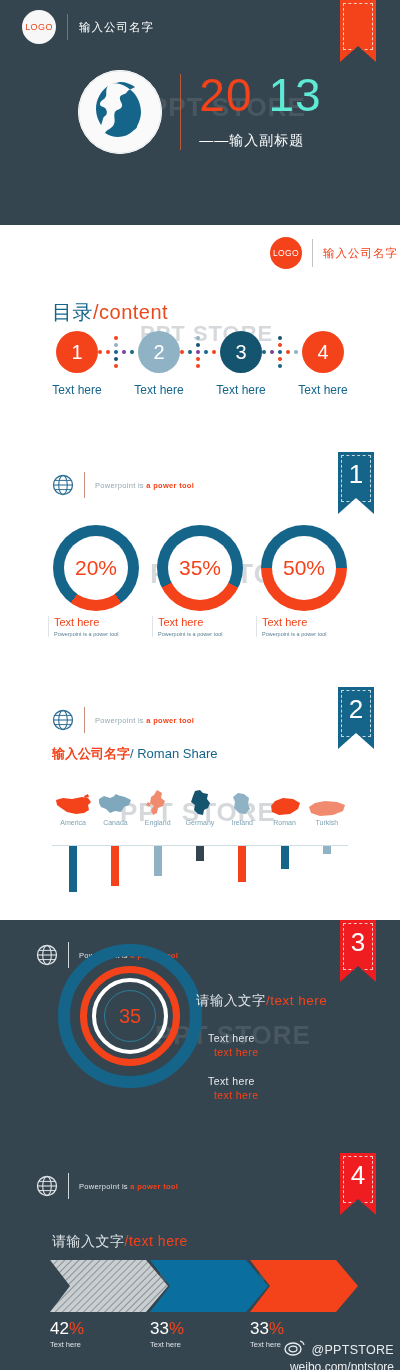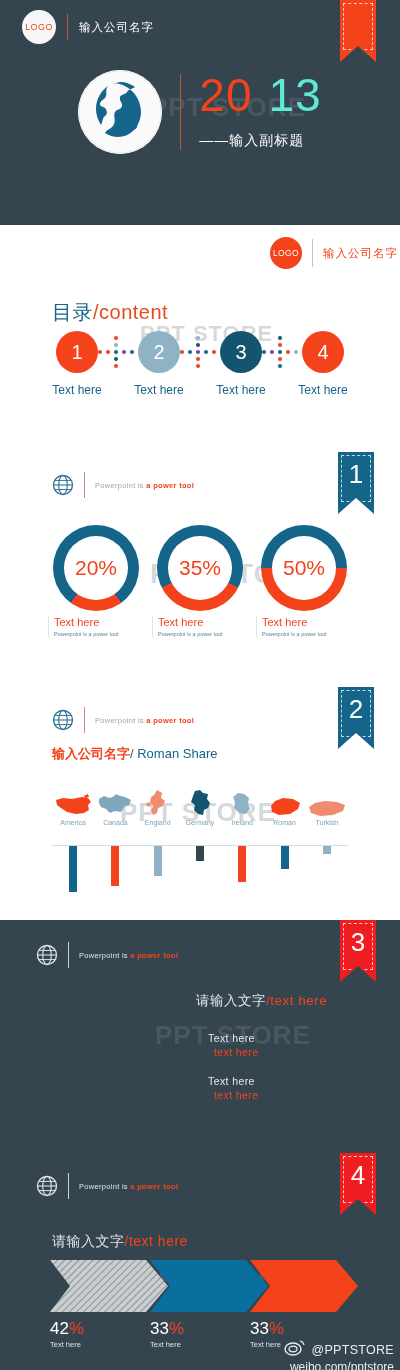--- a/index.html
+++ b/index.html
@@ -438,20 +438,27 @@
   <div class="ribbon rb-red" style="right:24px; top:0;">
     <div class="body">
         <div class="dash"></div>
         <div class="num">3</div>
       </div>
     <div class="notch"></div>
   </div>
 
   <div class="wm" style="left:155px; top:100px;">PPT STORE</div>
 
+  <div class="rings">
+    <div class="ring r-out"></div>
+    <div class="ring r-orange"></div>
+    <div class="ring r-white"></div>
+    <div class="ring r-in"></div>
+    <div class="ring-num">35</div>
+  </div>
 
   <div class="s5-title">
     <span class="cn">请输入文字</span><span class="en">/</span><span class="en">text here</span>
   </div>
 
   <div class="s5-pair" style="top:112px;">
     <div class="a">Text  here</div>
     <div class="b">text here</div>
   </div>
   <div class="s5-pair" style="top:155px;">

